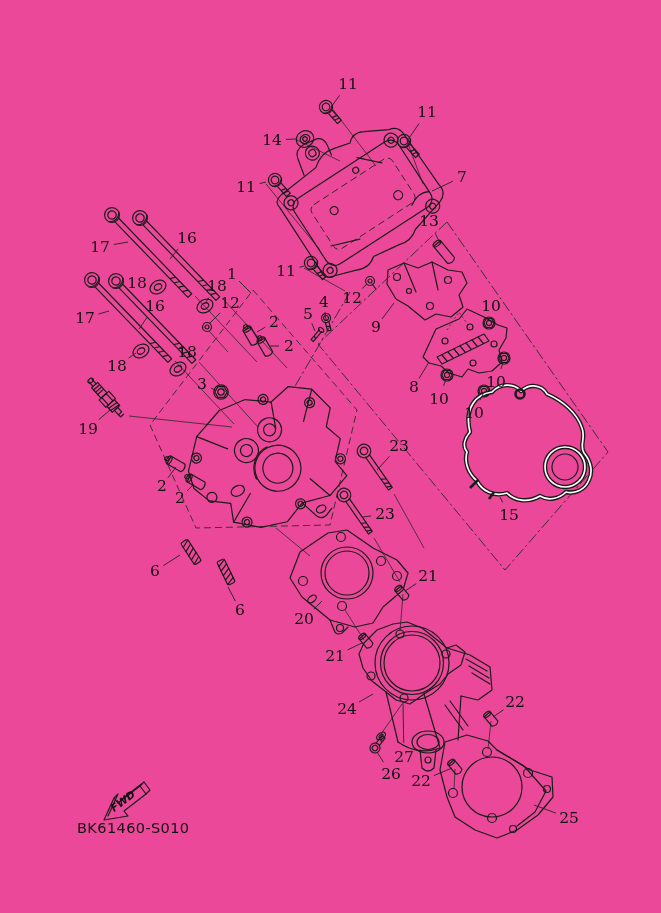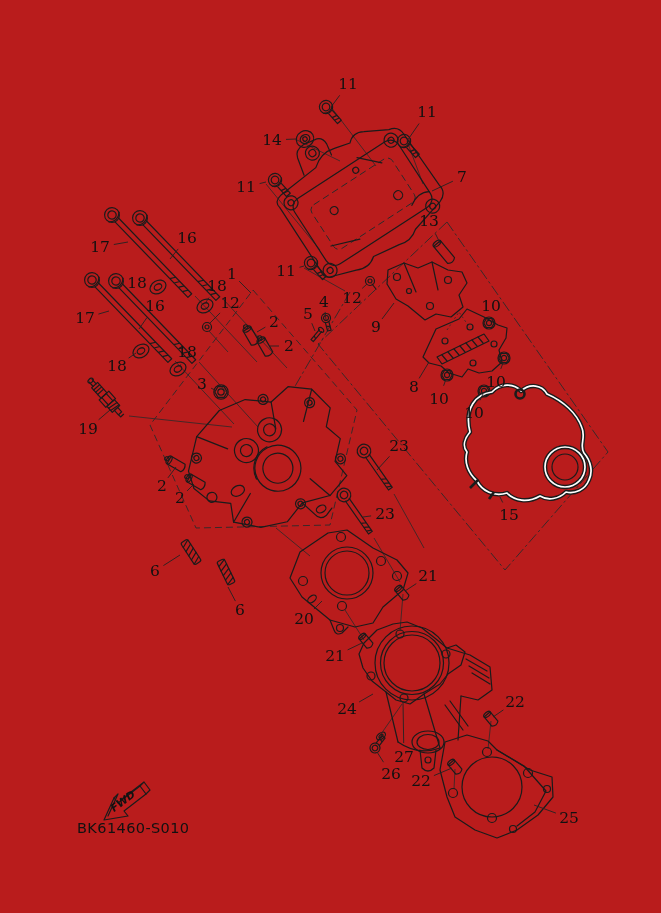--- a/index.html
+++ b/index.html
@@ -1,16 +1,16 @@
 <!DOCTYPE html>
 <html><head>
 <meta charset="utf-8">
 <style>
   html,body{margin:0;padding:0;background:#e8e8e8;}
-  .stage{position:relative;width:661px;height:913px;background:#b91c1c;margin:0 auto;
+  .stage{position:relative;width:661px;height:913px;background:#ec4899;margin:0 auto;
          font-family:"DejaVu Sans",sans-serif;overflow:hidden;}
   svg{display:block;}
   .ln{fill:none;stroke:#1b1b1b;stroke-width:1.2;stroke-linejoin:round;stroke-linecap:round;}
   .thin{fill:none;stroke:#2a2a2a;stroke-width:0.8;}
   .chain{fill:none;stroke:#2a2a2a;stroke-width:0.9;stroke-dasharray:11 3 2.5 3;}
   .dash{fill:none;stroke:#2a2a2a;stroke-width:0.9;stroke-dasharray:7 4;}
   .dot{fill:none;stroke:#2a2a2a;stroke-width:0.8;stroke-dasharray:2 2.5;}
   .gk{fill:none;stroke:#1b1b1b;stroke-width:4.4;stroke-linejoin:round;}
   .gkw{fill:none;stroke:#ffffff;stroke-width:1.7;stroke-linejoin:round;}
   .gk2{fill:none;stroke:#1b1b1b;stroke-width:2.6;stroke-linejoin:round;}

